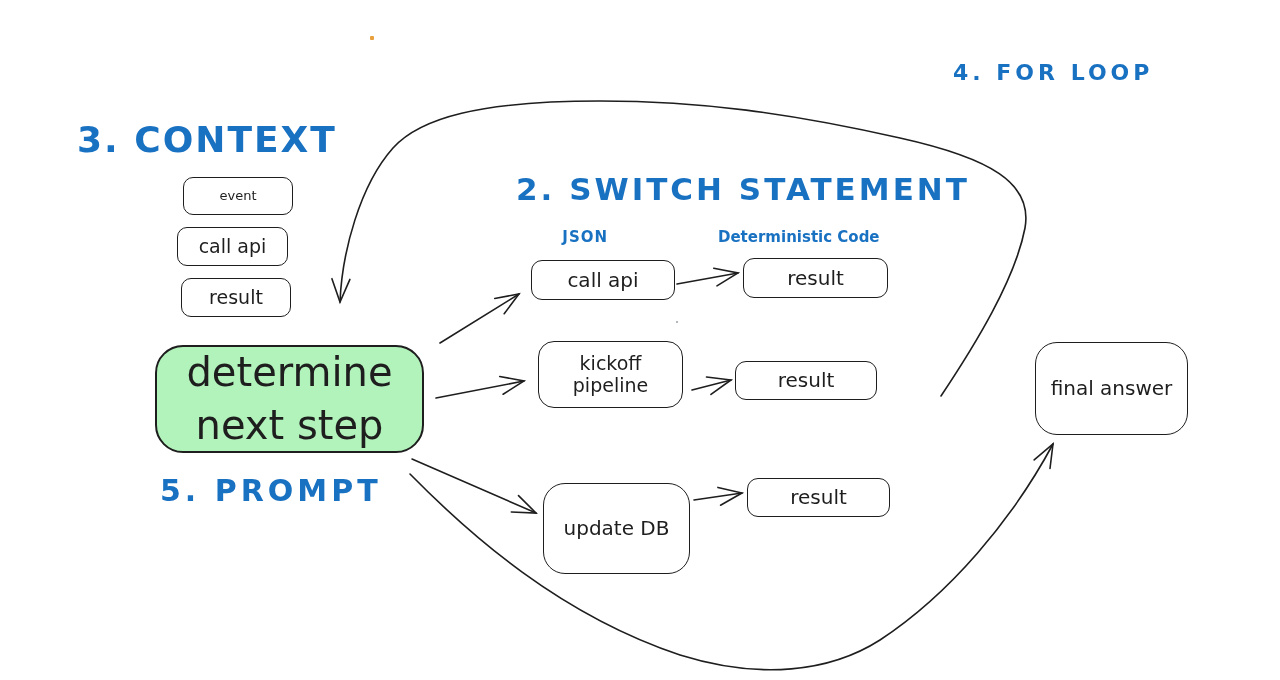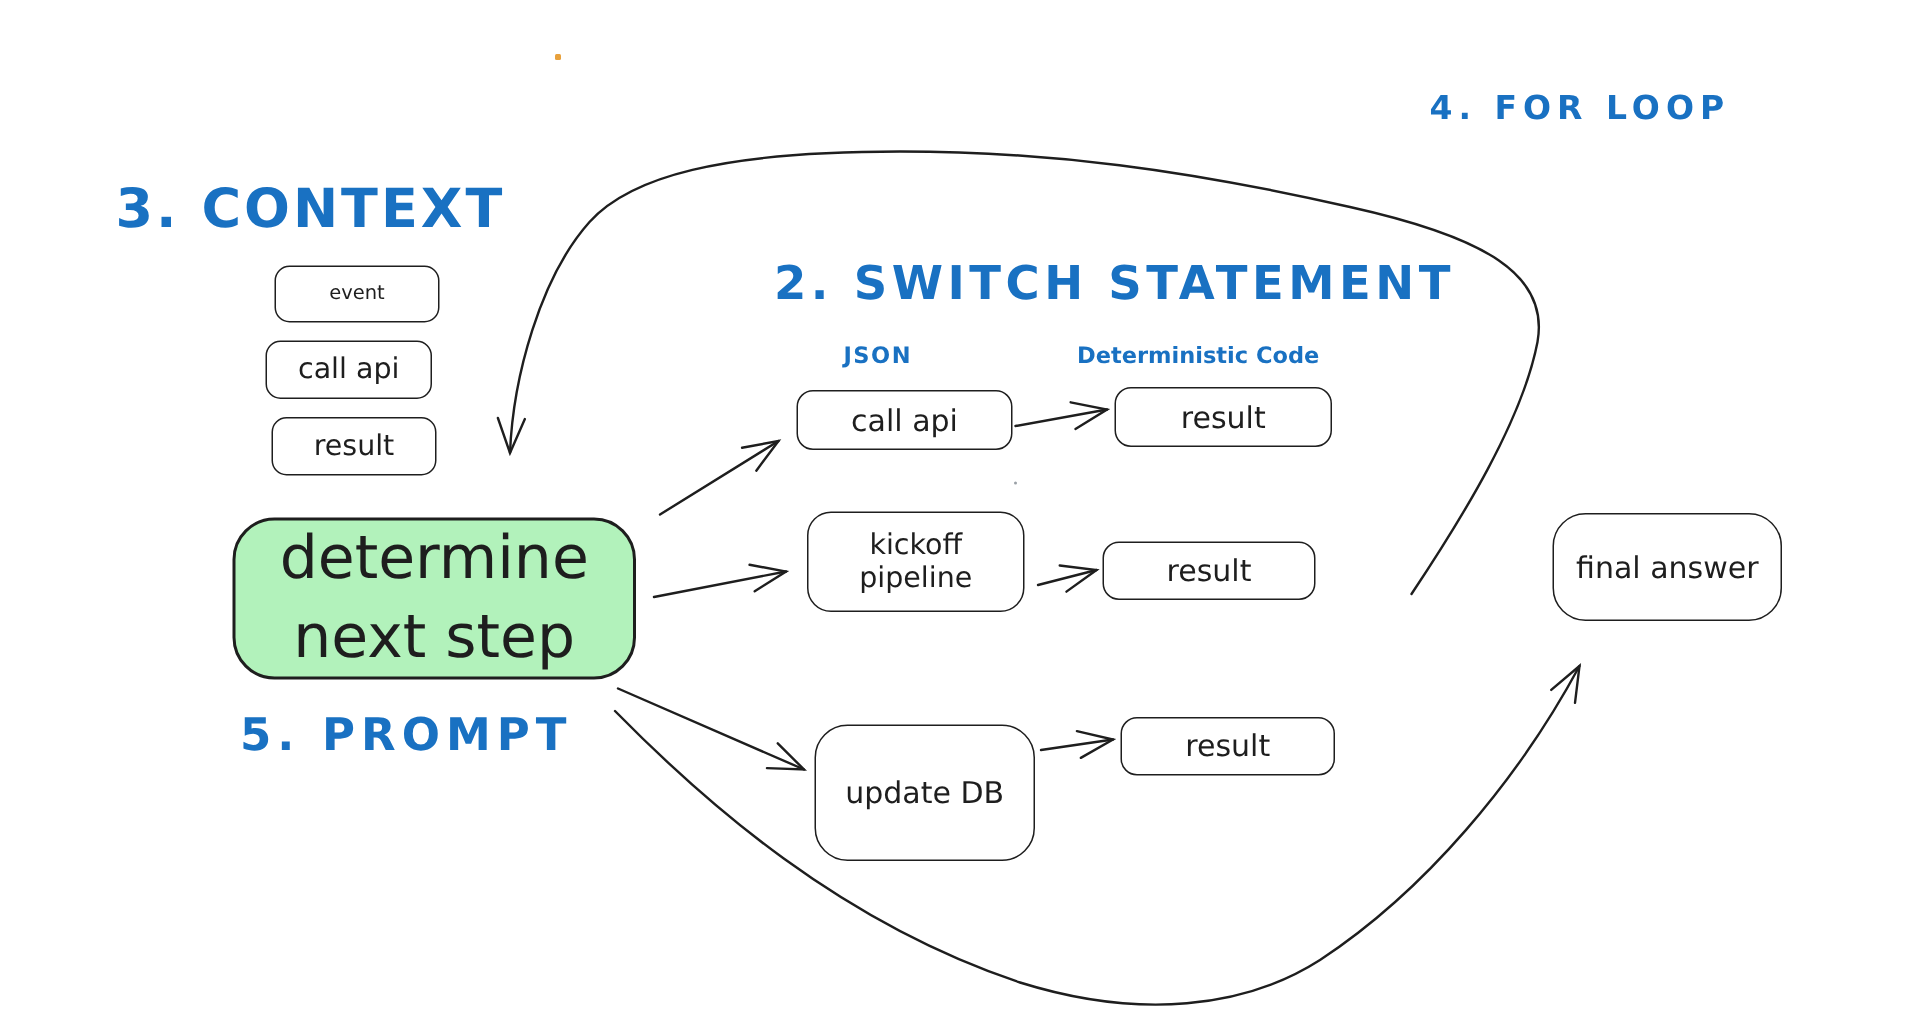--- a/index.html
+++ b/index.html
@@ -45,21 +45,21 @@
   }
 
   
   #sw-a0{left:531px;top:260px;width:144px;height:40px;}
   #sw-r0{left:743px;top:258px;width:145px;height:40px;}
   #sw-a1{left:538px;top:341px;width:145px;height:67px;font-size:19px;border-radius:16px;}
   #sw-r1{left:735px;top:361px;width:142px;height:39px;}
   #sw-a2{left:543px;top:483px;width:147px;height:91px;border-radius:22px;}
   #sw-r2{left:747px;top:478px;width:143px;height:39px;}
 
-  #final-node{left:1035px;top:342px;width:153px;height:72px;border-radius:22px;font-size:20px;}
+  #final-node{left:1035px;top:342px;width:153px;height:93px;border-radius:22px;font-size:20px;}
 
   
   .heading{
     position:absolute;
     color:var(--accent-blue);
     font-weight:bold;
     white-space:nowrap;
   }
   #h-context {left:77px; top:119px;font-size:36px;letter-spacing:2px;}
   #h-switch  {left:516px;top:171px;font-size:31px;letter-spacing:3px;}

